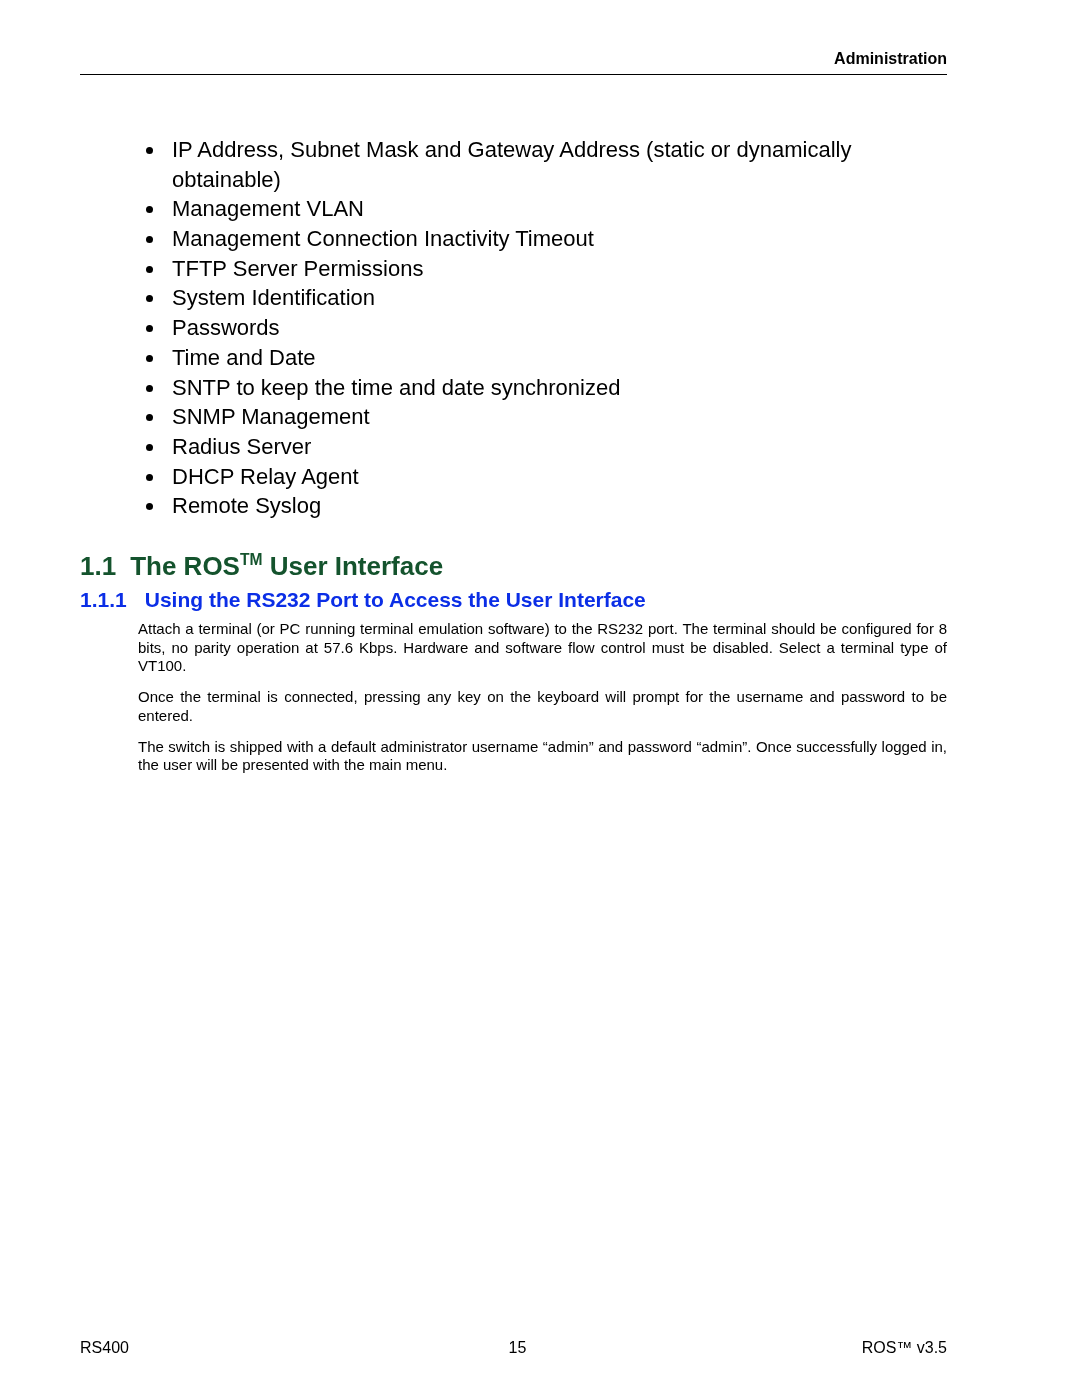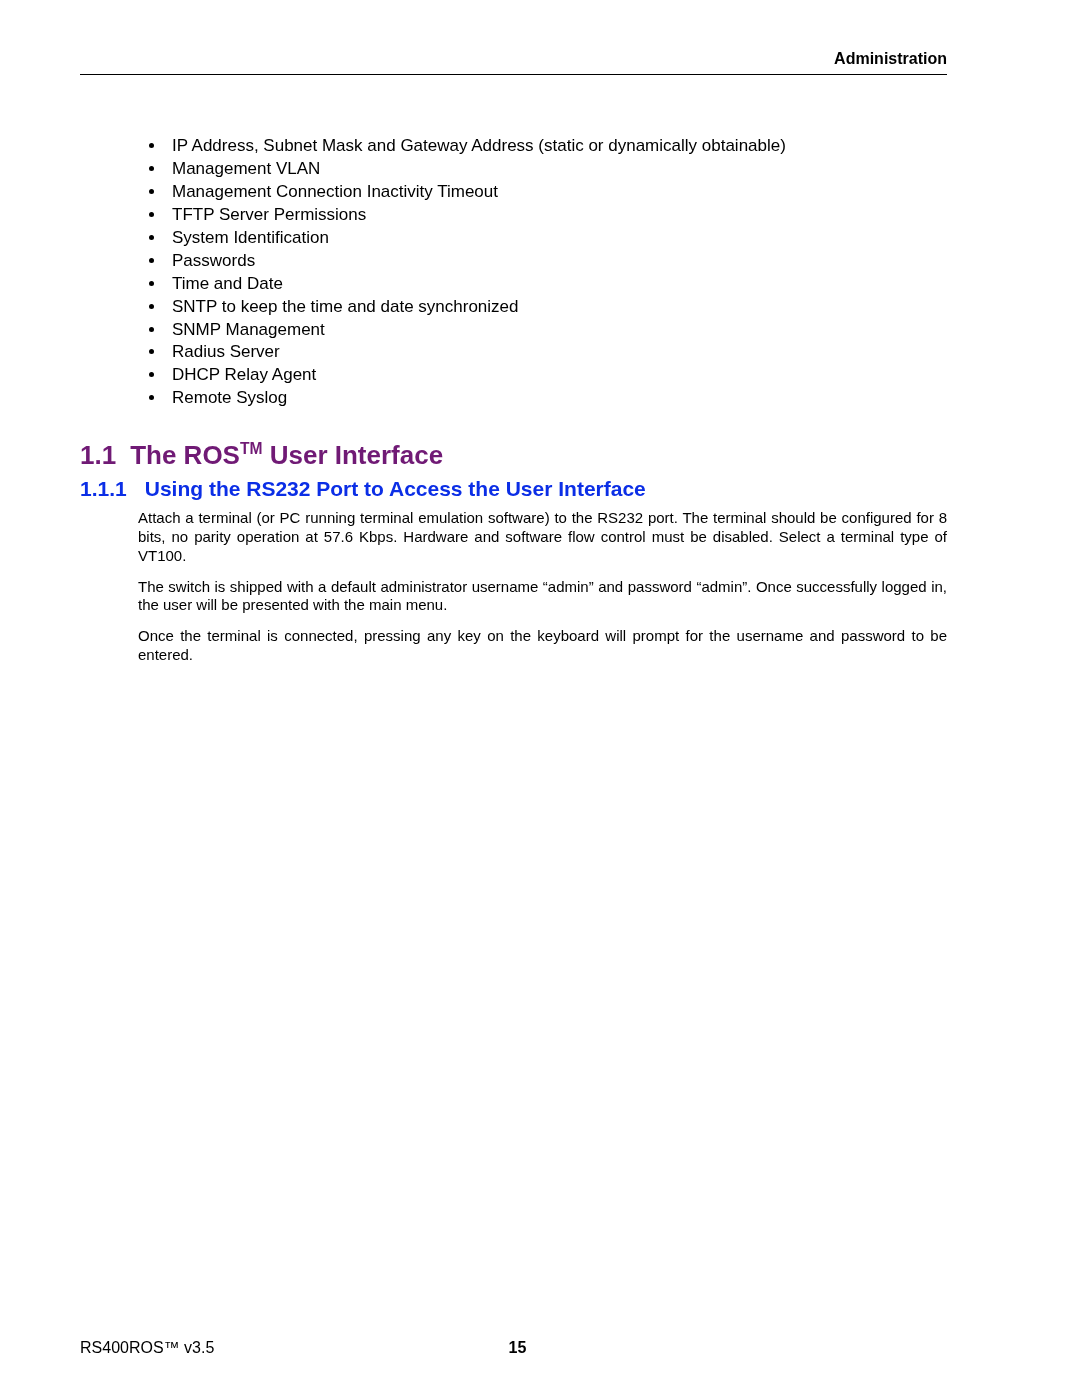--- a/index.html
+++ b/index.html
@@ -36,26 +36,26 @@
   .h1-number { display: inline-block; margin-right: 18px; }
   .intro {
     margin: 0 0 10px 58px;
     font-size: 17px;
     line-height: 1.25;
     text-align: justify;
   }
   ul.bullets {
     margin: 0 0 30px 58px;
     padding-left: 28px;
-    font-size: 17px;
+    font-size: 22px;
     line-height: 1.35;
   }
   ul.bullets li { padding-left: 6px; }
   .h2 {
-    color: #701a75;
+    color: #14532d;
     font-size: 26px;
     font-weight: bold;
     margin: 22px 0 6px 0;
   }
   .h2-number { display: inline-block; margin-right: 14px; }
   .h3 {
     color: #0b2ee6;
     font-size: 21px;
     font-weight: bold;
     margin: 4px 0 8px 0;
@@ -67,23 +67,24 @@
     line-height: 1.25;
     text-align: justify;
   }
   .tm-sup { font-size: 0.6em; vertical-align: super; }
   .footer {
     position: absolute;
     left: 80px;
     right: 80px;
     bottom: 40px;
     display: flex;
+    justify-content: space-between;
     font-size: 16px;
   }
-  .footer .center { position: absolute; left: 8px; right: 0; text-align: center; font-weight: bold; }
+  .footer .center { position: absolute; left: 8px; right: 0; text-align: center; }
   .footer .left, .footer .right { position: relative; z-index: 1; }
 </style>
 </head>
 <body>
 
 <div class="page">
 
   <div class="header-right">Administration</div>
   <hr class="hr-line">
 
@@ -106,22 +107,22 @@
 
   <div class="h2">
     <span class="h2-number">1.1</span><span>The ROS</span><span class="tm-sup">TM</span><span> User Interface</span>
   </div>
 
   <div class="h3">
     <span class="h3-number">1.1.1</span><span>Using the RS232 Port to Access the User Interface</span>
   </div>
 
   <p class="body-p">Attach a terminal (or PC running terminal emulation software) to the RS232 port. The terminal should be configured for 8 bits, no parity operation at 57.6 Kbps. Hardware and software flow control must be disabled. Select a terminal type of VT100.</p>
+  <p class="body-p">Once the terminal is connected, pressing any key on the keyboard will prompt for the username and password to be entered.</p>
   <p class="body-p">The switch is shipped with a default administrator username “admin” and password “admin”. Once successfully logged in, the user will be presented with the main menu.</p>
-  <p class="body-p">Once the terminal is connected, pressing any key on the keyboard will prompt for the username and password to be entered.</p>
 
   <div class="footer">
     <span class="left">RS400</span>
     <span class="center">15</span>
     <span class="right">
       <span>ROS</span><span>™</span><span>  v3.5</span>
     </span>
   </div>
 
 </div>

